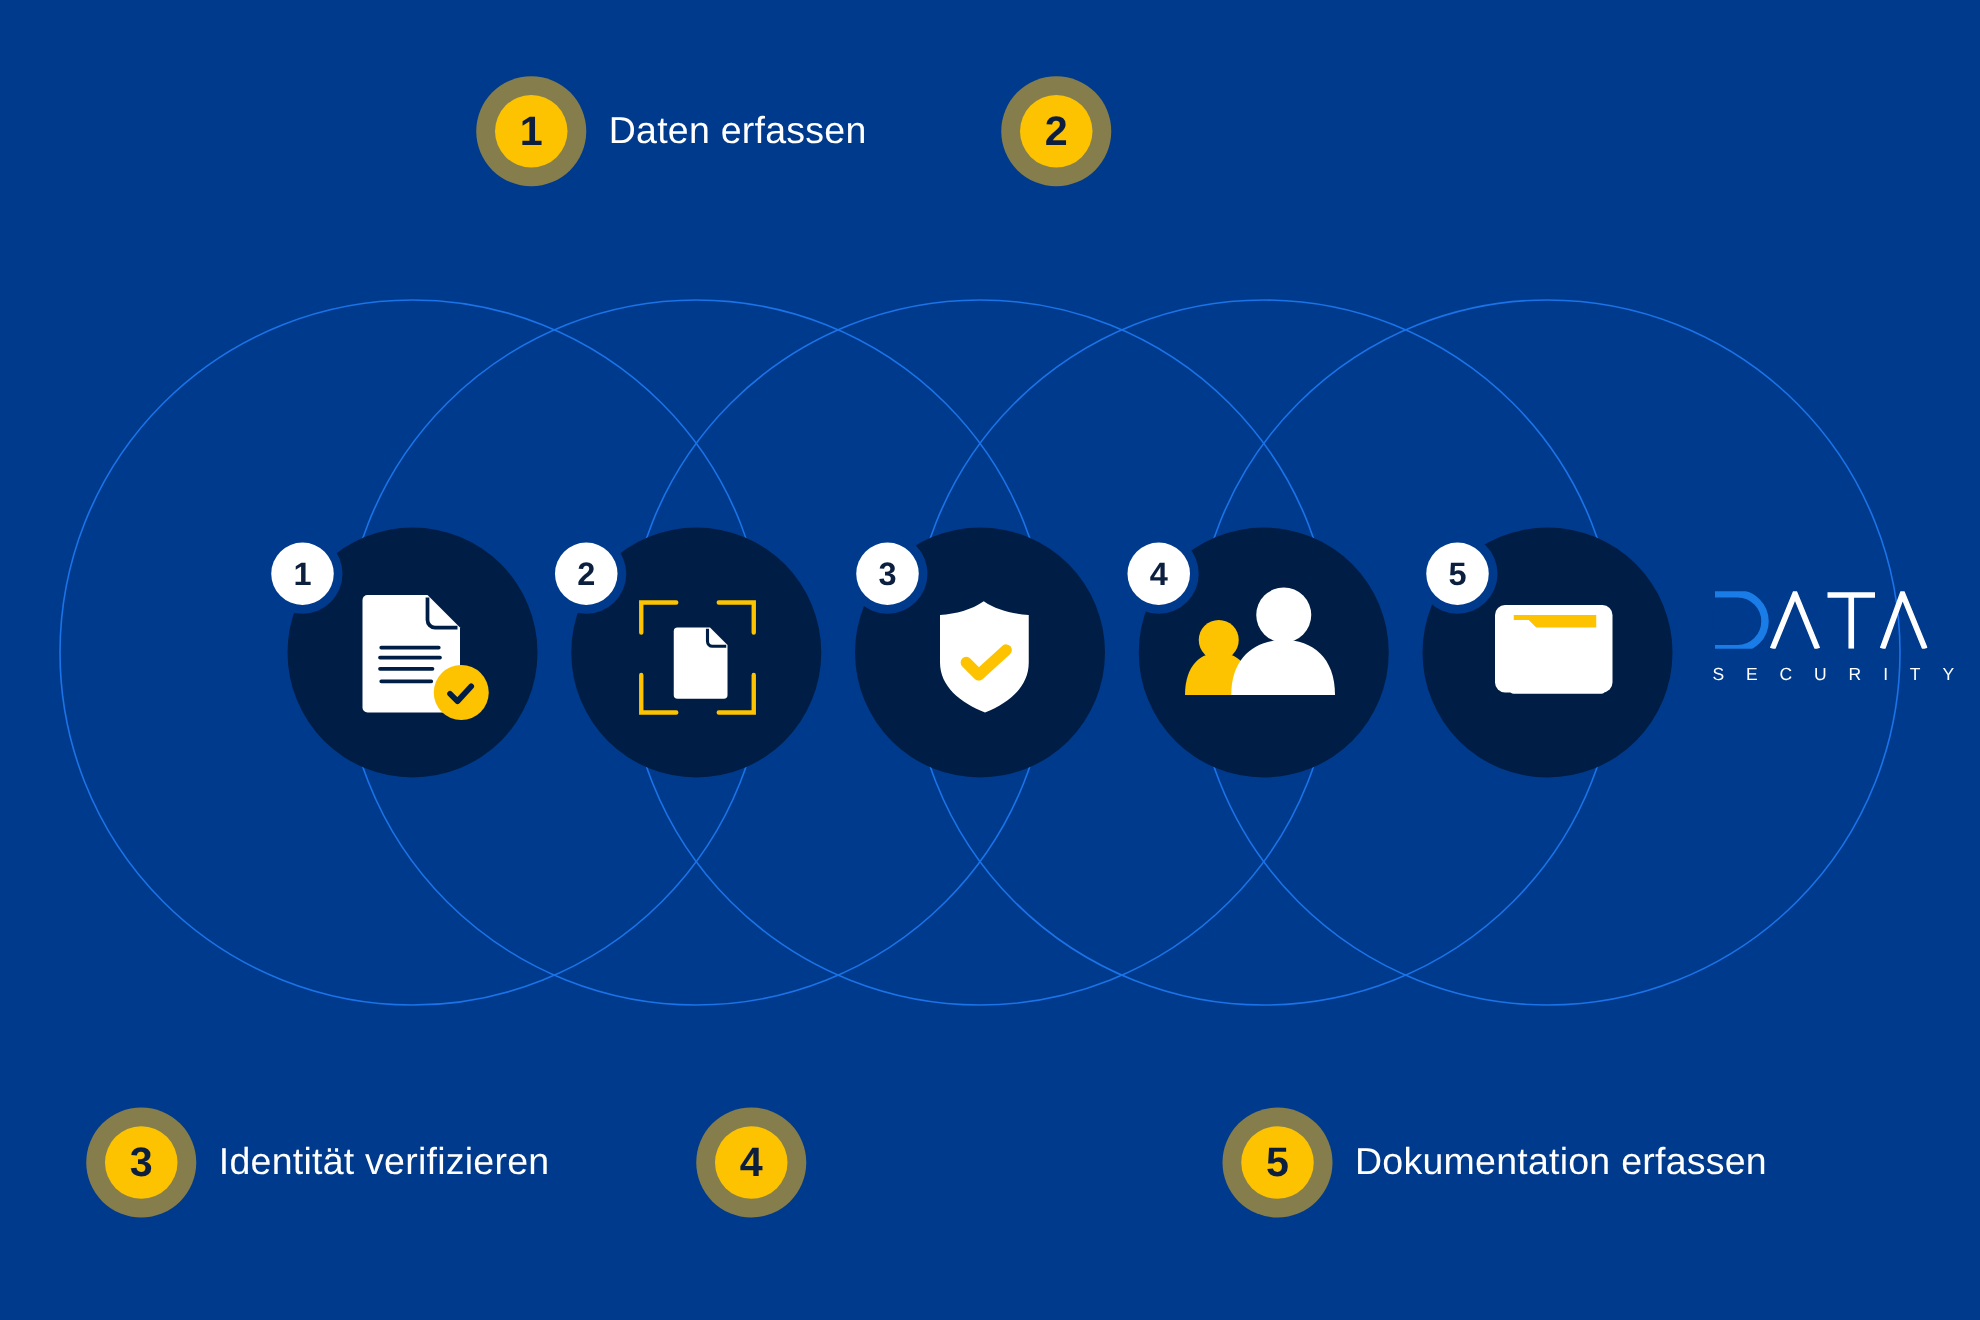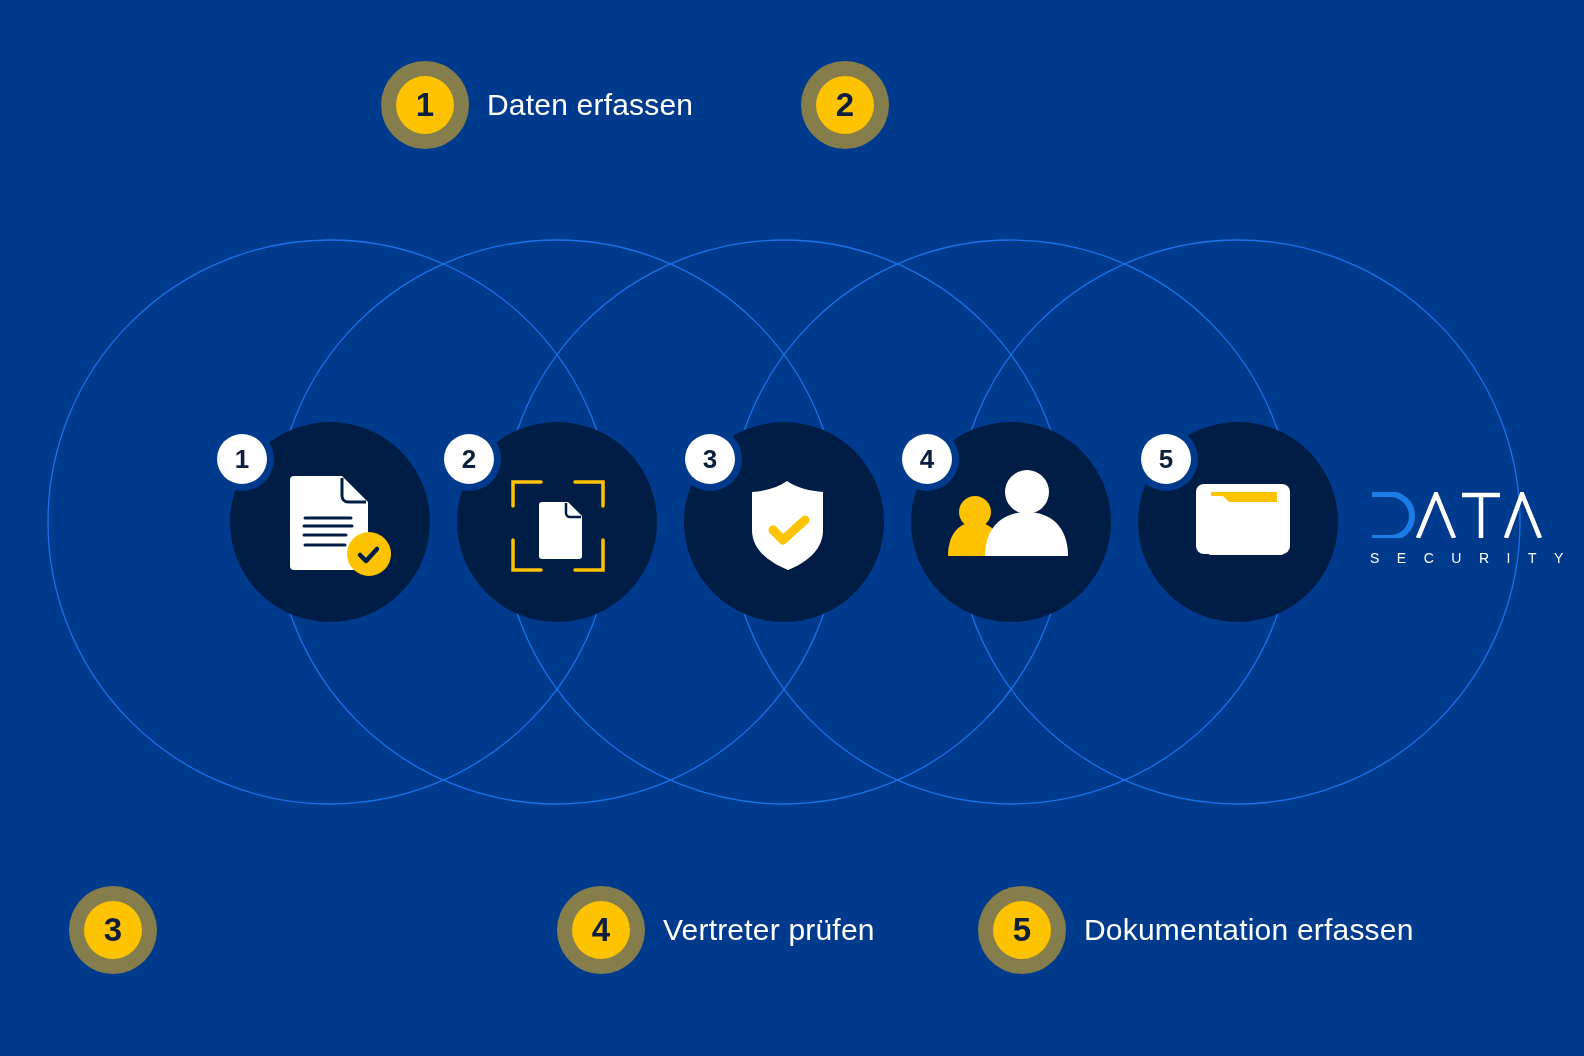--- a/index.html
+++ b/index.html
@@ -8,21 +8,21 @@
   .stage { position: absolute; left: 0; top: 0; width: 1584px; height: 1056px; }
   .legend-item { position: absolute; display: flex; align-items: center; height: 90px; }
   .badge-outer { width: 88px; height: 88px; border-radius: 50%; background: #857e4c; display: flex; align-items: center; justify-content: center; flex-shrink: 0; }
   .badge-inner { width: 58px; height: 58px; border-radius: 50%; background: #fdc300; display: flex; align-items: center; justify-content: center; color: #0d1f3f; font-weight: bold; font-size: 33px; }
   .legend-label { color: #ffffff; font-size: 30px; margin-left: 18px; white-space: nowrap; letter-spacing: 0.2px; }
   .outline-svg { position: absolute; left: 0; top: 0; }
   .step { position: absolute; width: 200px; height: 200px; border-radius: 50%; background: #001e45; }
   .step-num-ring { position: absolute; width: 64px; height: 64px; border-radius: 50%; background: #003a8c; display: flex; align-items: center; justify-content: center; }
   .step-num { width: 50px; height: 50px; border-radius: 50%; background: #ffffff; color: #0d1f3f; font-weight: bold; font-size: 26px; display: flex; align-items: center; justify-content: center; }
   .step-icon { position: absolute; left: 0; top: 0; width: 200px; height: 200px; }
-  .logo { position: absolute; left: 1370px; top: 492px; width: 175px; }
+  .logo { position: absolute; left: 1370px; top: 473px; width: 175px; }
   .logo-word { display: flex; align-items: flex-end; height: 46px; }
   .logo-sub { color: #ffffff; font-size: 14px; letter-spacing: 17.5px; margin-top: 12px; white-space: nowrap; }
 </style>
 </head>
 <body>
 
 <div class="stage">
 
   <svg class="outline-svg" width="1584" height="1056">
     <g fill="none" stroke="#1a73e8" stroke-width="1.3">
@@ -44,27 +44,27 @@
   <div class="legend-item" style="left:801px; top:60px;">
     <div class="badge-outer">
       <div class="badge-inner">2</div>
     </div>
   </div>
 
   <div class="legend-item" style="left:69px; top:885px;">
     <div class="badge-outer">
       <div class="badge-inner">3</div>
     </div>
+    <div class="legend-label">Identität verifizieren</div>
   </div>
 
   <div class="legend-item" style="left:557px; top:885px;">
     <div class="badge-outer">
       <div class="badge-inner">4</div>
     </div>
-    <div class="legend-label">Vertreter prüfen</div>
   </div>
 
   <div class="legend-item" style="left:978px; top:885px;">
     <div class="badge-outer">
       <div class="badge-inner">5</div>
     </div>
     <div class="legend-label">Dokumentation erfassen</div>
   </div>
 
   <div class="step" style="left:230px; top:422px;">

